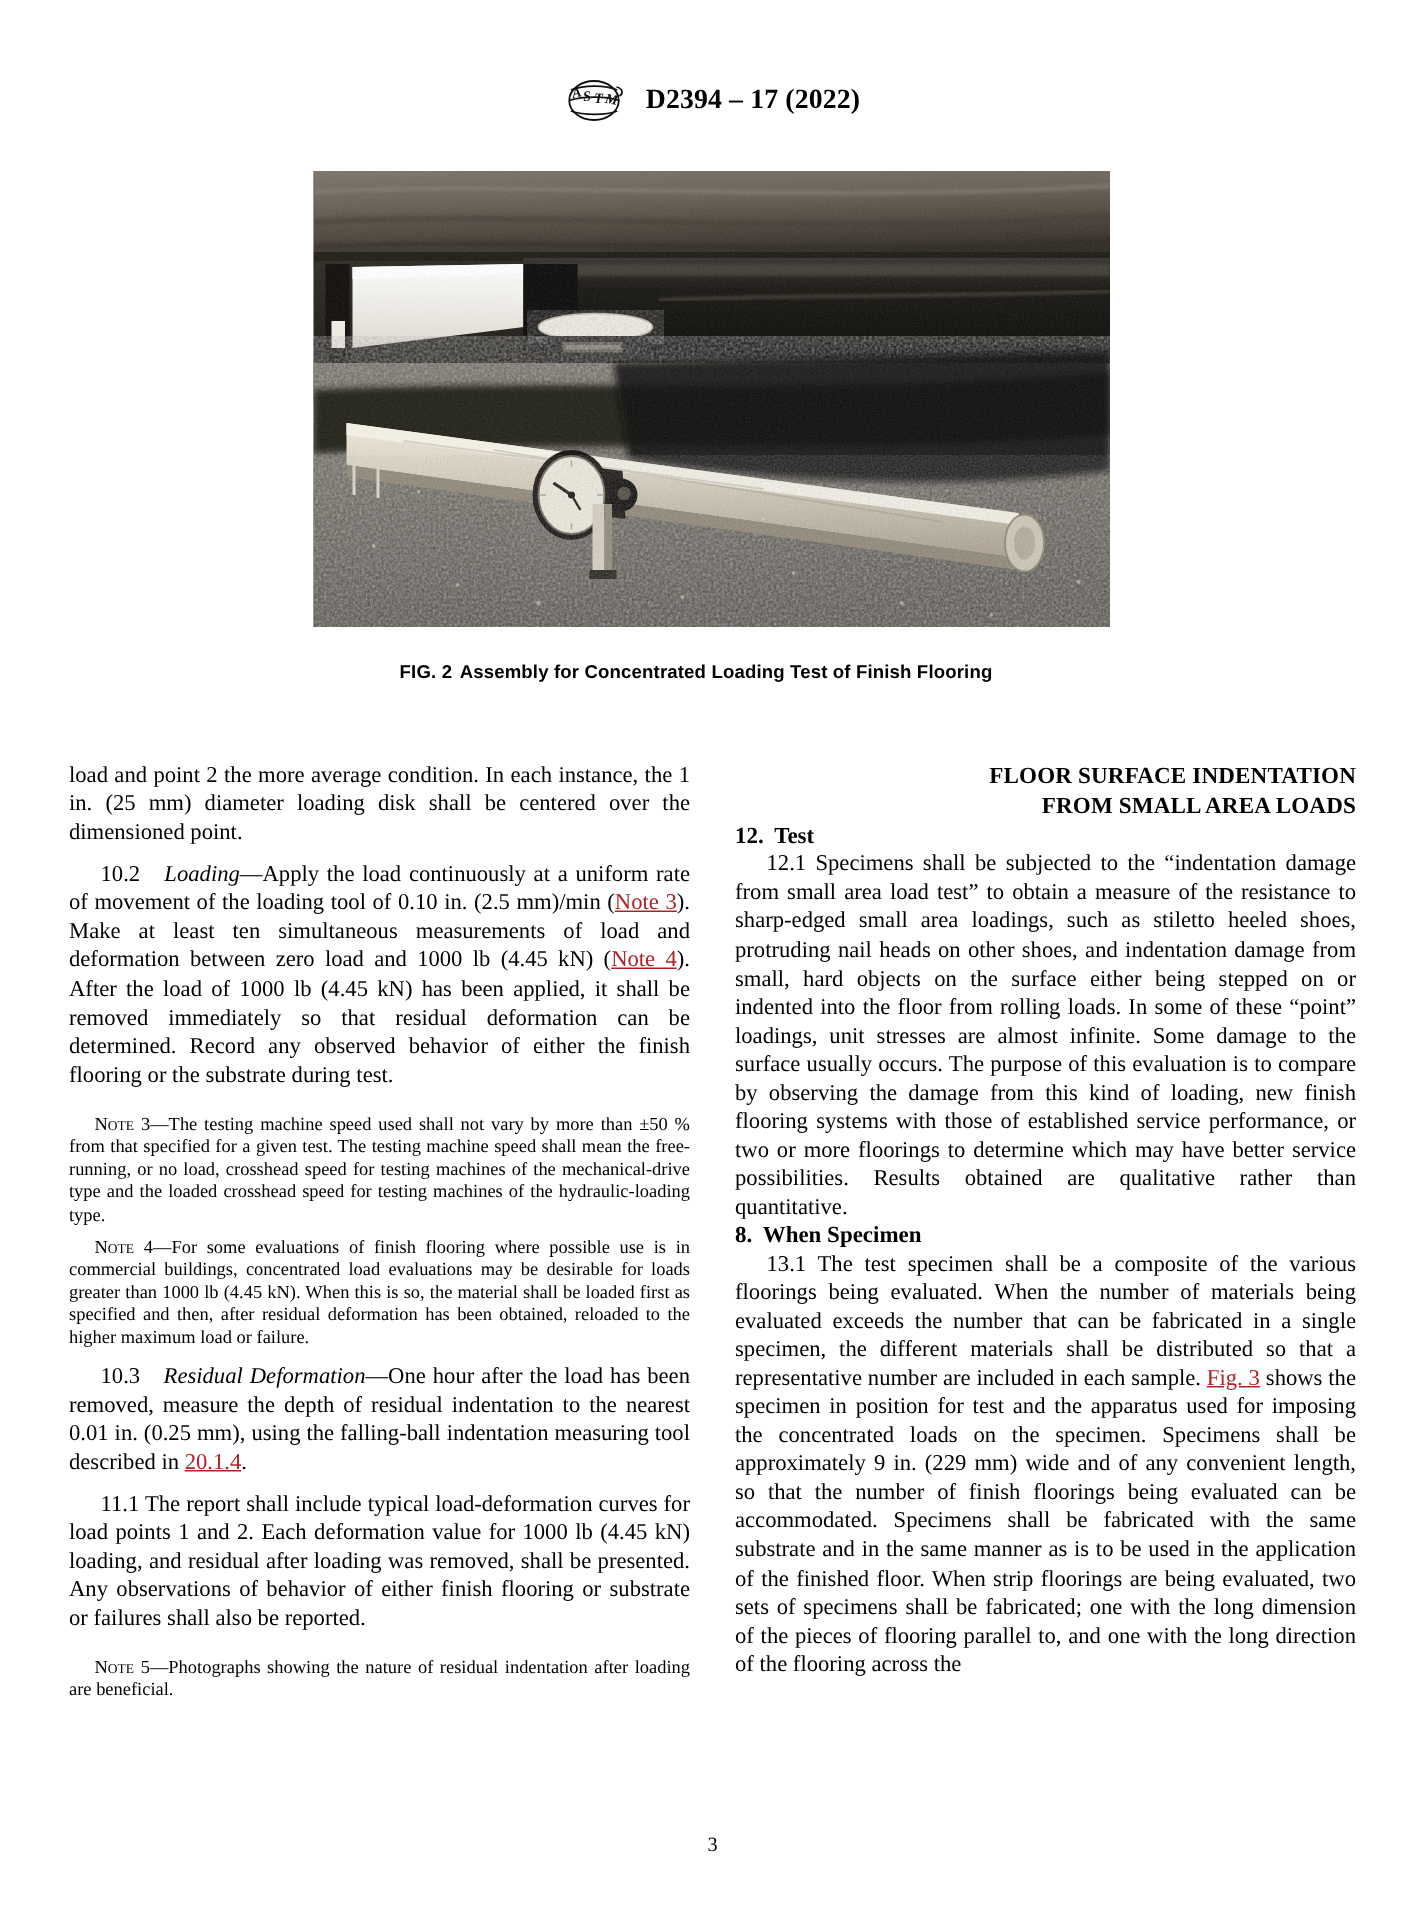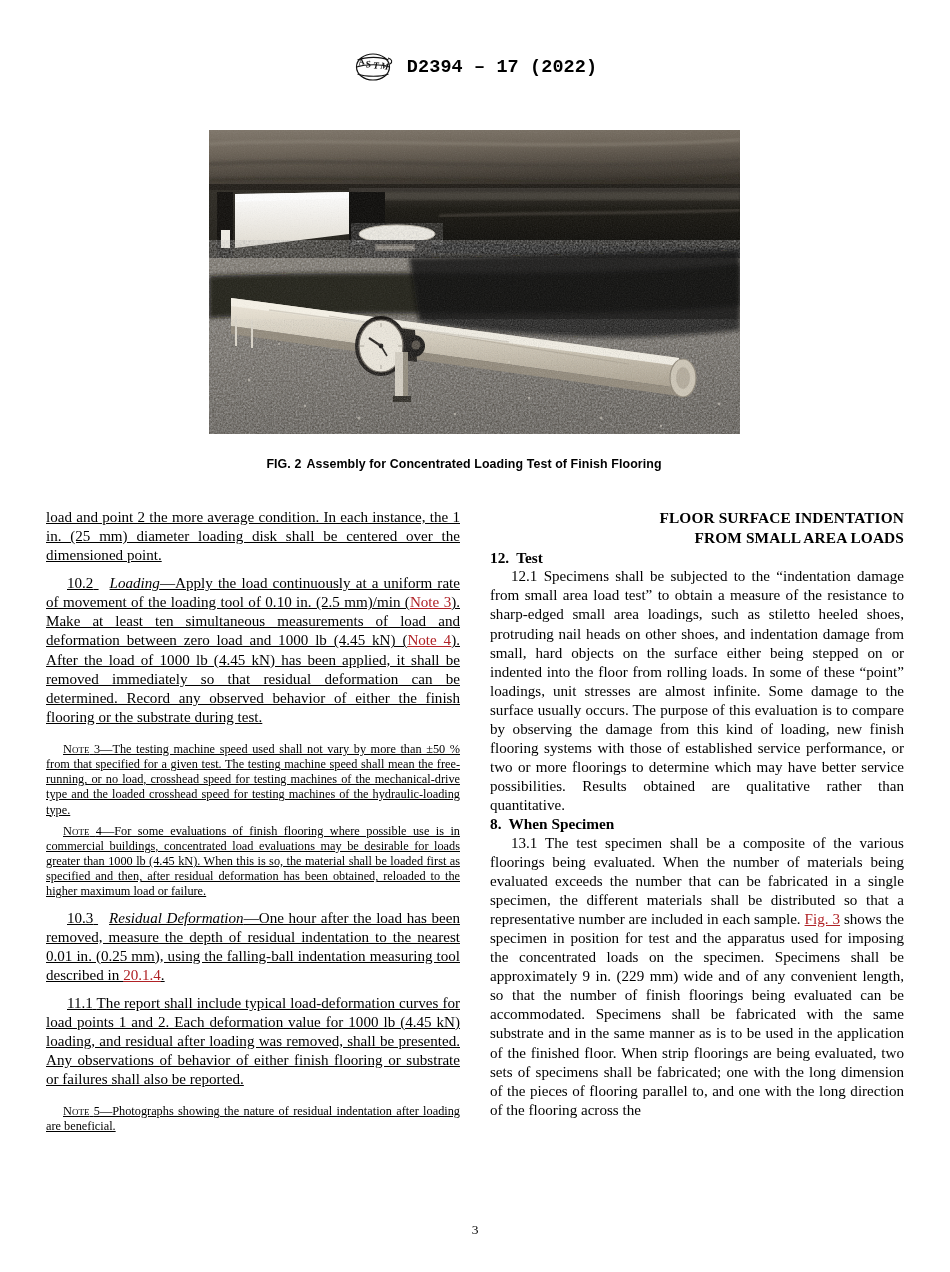--- a/index.html
+++ b/index.html
@@ -26,31 +26,31 @@
     align-items: center;
     justify-content: center;
     gap: 12px;
   }
   .astm-logo {
     width: 42px;
     height: 30px;
     display: block;
   }
   .designation {
-    font-family: Liberation Mono, monospace;
+    font-family: Liberation Serif, serif;
     font-weight: bold;
     font-size: 18.5px;
     letter-spacing: 0.1px;
     white-space: nowrap;
   }
 
   
   .figure-block {
     position: absolute;
-    top: 130px;
+    top: 114px;
     left: 209px;
     width: 510px;
   }
   .figure-photo {
     position: relative;
     width: 531px;
     height: 304px;
     overflow: hidden;
     background: #5a5a5a;
   }
@@ -72,21 +72,21 @@
     top: 508px;
     left: 46px;
     width: 858px;
     height: 700px;
   }
   .col {
     position: absolute;
     top: 0;
     width: 414px;
   }
-  .col-left  { left: 0; text-decoration: underline; }
+  .col-left  { left: 0; }
   .col-right { left: 444px; }
 
   p {
     margin: 0;
     font-size: 15.1px;
     line-height: 1.265;
     text-align: justify;
     text-justify: inter-word;
     hyphens: manual;
   }

